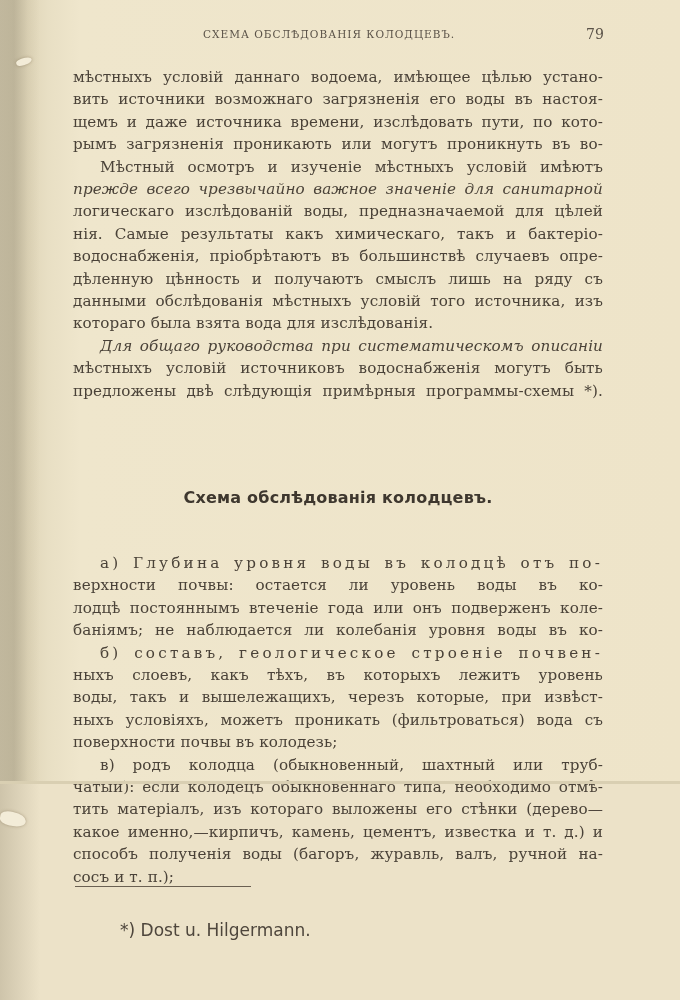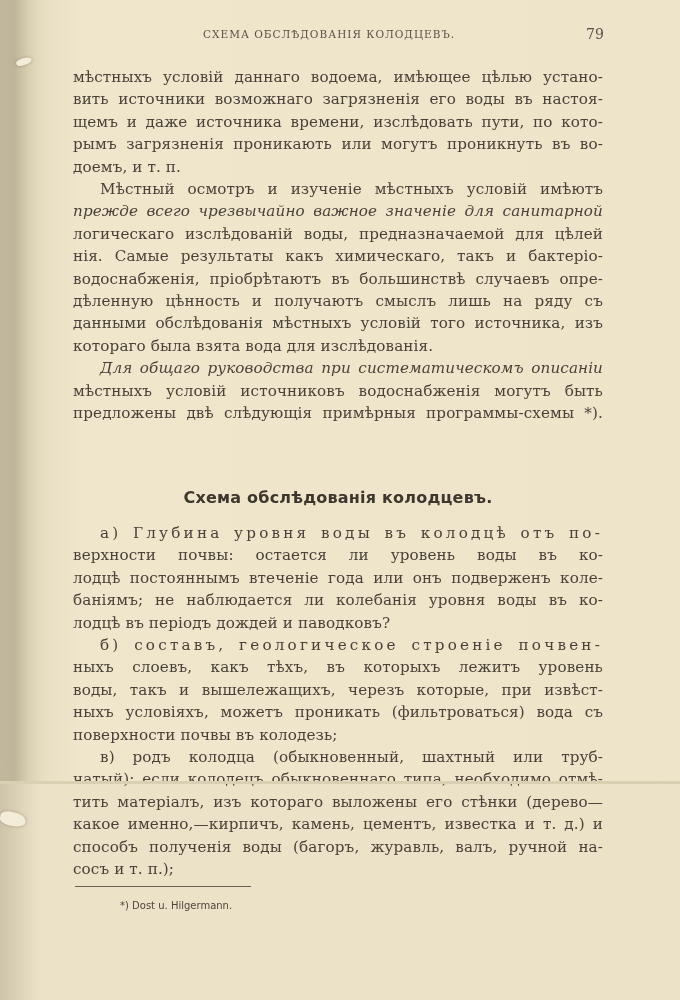--- a/index.html
+++ b/index.html
@@ -49,50 +49,49 @@
   .line.last { text-align-last: left; }
   .it { font-style: italic; }
   .sp { letter-spacing: 3.2px; }
 
   .section-heading {
     position: absolute; top: 488px; left: 73px; width: 530px; text-align: center;
     font-family: "DejaVu Sans", "Liberation Sans", sans-serif;
     font-weight: bold; font-size: 16px; color: #3e372e;
     letter-spacing: 0.2px;
   }
-  .items { top: 522px; }
+  .items { top: 552px; }
 
   .footnote-rule {
     position: absolute; left: 75px; top: 886px; width: 176px; height: 0;
     border-top: 1px solid #6a6052;
   }
   .footnote {
-    position: absolute; left: 120px; top: 900px;
+    position: absolute; left: 120px; top: 920px;
     font-family: "DejaVu Sans", "Liberation Sans", sans-serif;
-    font-size: 10px; color: #4e463c;
+    font-size: 17px; color: #4e463c;
   }
 </style>
 </head>
 <body>
 
 <div class="page">
   <div class="binding-shadow"></div>
   <div class="tear tear-top"></div>
   <div class="tear tear-bottom"></div>
 
   <div class="running-head">СХЕМА ОБСЛѢДОВАНІЯ КОЛОДЦЕВЪ.</div>
   <div class="page-number">79</div>
 
   <div class="body-text">
     <p>
       <span class="line">мѣстныхъ условій даннаго водоема, имѣющее цѣлью устано-</span>
       <span class="line">вить источники возможнаго загрязненія его воды въ настоя-</span>
       <span class="line it-part">щемъ и даже источника времени, изслѣдовать пути, по кото-</span>
       <span class="line">рымъ загрязненія проникають или могутъ проникнуть въ во-</span>
-      <span class="line last">доемъ, и т. п.</span>
     </p>
     <p>
       <span class="line indent">Мѣстный осмотръ и изученіе мѣстныхъ условій имѣютъ</span>
       <span class="line it">прежде всего чрезвычайно важное значеніе для санитарной</span>
       <span class="line">логическаго изслѣдованій воды, предназначаемой для цѣлей</span>
       <span class="line">нія. Самые результаты какъ химическаго, такъ и бактеріо-</span>
       <span class="line">водоснабженія, пріобрѣтаютъ въ большинствѣ случаевъ опре-</span>
       <span class="line">дѣленную цѣнность и получаютъ смыслъ лишь на ряду съ</span>
       <span class="line">данными обслѣдованія мѣстныхъ условій того источника, изъ</span>
       <span class="line last">котораго была взята вода для изслѣдованія.</span>
@@ -105,21 +104,20 @@
   </div>
 
   <div class="section-heading">Схема обслѣдованія колодцевъ.</div>
 
   <div class="body-text items">
     <p>
       <span class="line indent sp">а) Глубина уровня воды въ колодцѣ отъ по-</span>
       <span class="line">верхности почвы: остается ли уровень воды въ ко-</span>
       <span class="line">лодцѣ постояннымъ втеченіе года или онъ подверженъ коле-</span>
       <span class="line">баніямъ; не наблюдается ли колебанія уровня воды въ ко-</span>
-      <span class="line last">лодцѣ въ періодъ дождей и паводковъ?</span>
     </p>
     <p>
       <span class="line indent sp">б) составъ, геологическое строеніе почвен-</span>
       <span class="line">ныхъ слоевъ, какъ тѣхъ, въ которыхъ лежитъ уровень</span>
       <span class="line">воды, такъ и вышележащихъ, черезъ которые, при извѣст-</span>
       <span class="line">ныхъ условіяхъ, можетъ проникать (фильтроваться) вода съ</span>
       <span class="line last">поверхности почвы въ колодезь;</span>
     </p>
     <p>
       <span class="line indent">в) родъ колодца (обыкновенный, шахтный или труб-</span>

